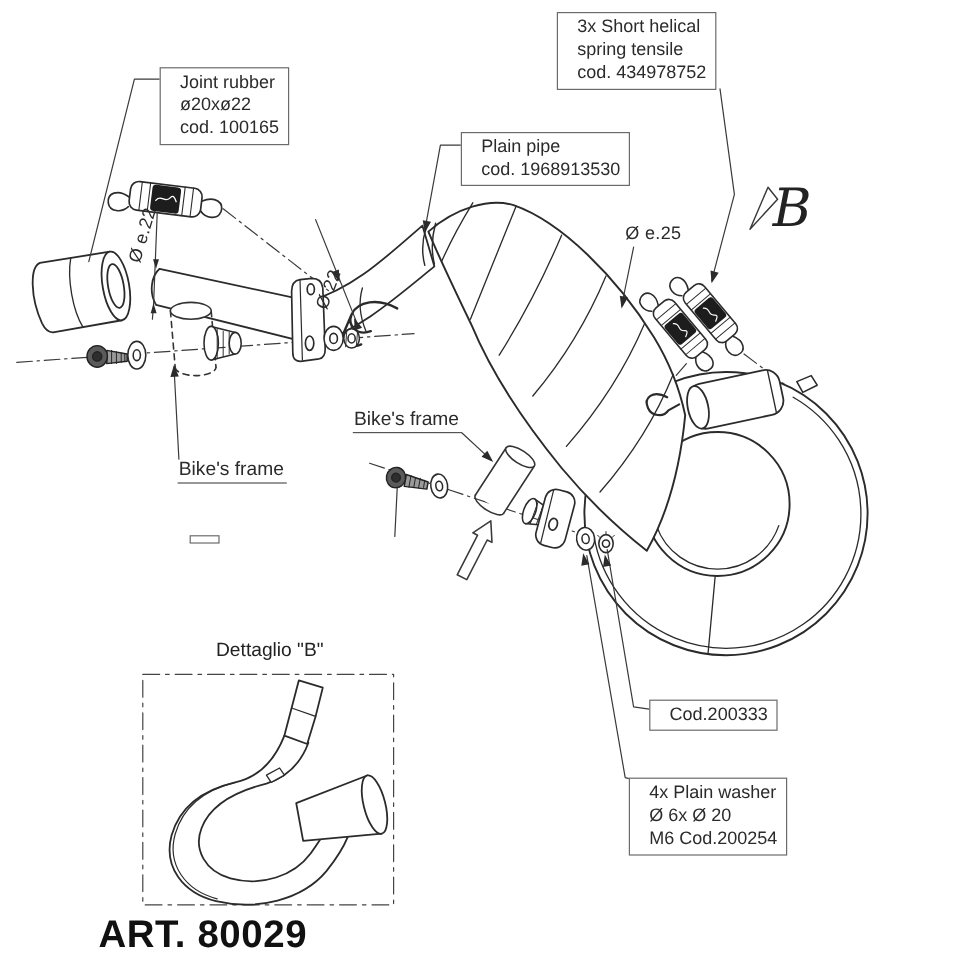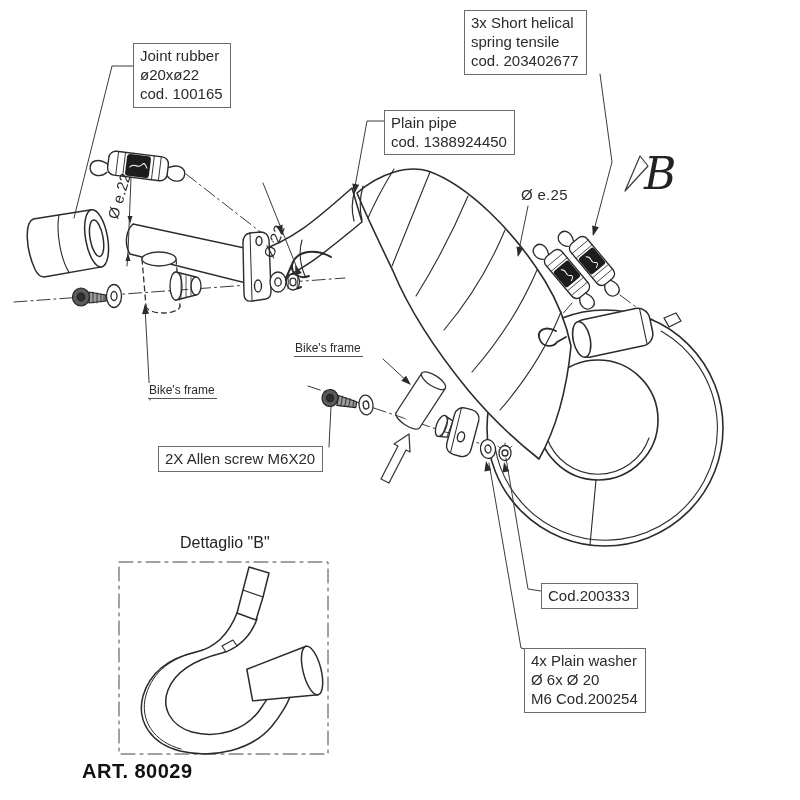--- a/index.html
+++ b/index.html
@@ -3,34 +3,34 @@
 <meta charset="utf-8">
 <style>
   html,body{margin:0;padding:0;}
   body{
     width:800px;height:800px;background:#ffffff;position:relative;overflow:hidden;
     font-family:"Liberation Sans",sans-serif;color:#2b2b2b;
   }
   #diagram-svg{position:absolute;left:0;top:0;}
   .callout{
     position:absolute;border:1px solid #6b6b6b;background:#fff;
-    padding:2px 7px 3px 6px;font-size:15px;line-height:1.28;white-space:nowrap;
+    padding:2px 7px 3px 16px;font-size:15px;line-height:1.28;white-space:nowrap;
   }
   .plain-label{
-    position:absolute;font-size:12px;white-space:nowrap;background:#fff;
+    position:absolute;font-size:16px;white-space:nowrap;background:#fff;
     border-bottom:1px solid #555;padding:0 2px 1px 1px;
   }
   .dim{position:absolute;font-size:15px;white-space:nowrap;letter-spacing:.3px;}
   .rot{transform-origin:left top;}
   .b-marker{
     position:absolute;font-family:"DejaVu Serif",serif;font-style:italic;
     font-size:44px;color:#222;line-height:1;
   }
   .detail-title{position:absolute;font-size:16px;color:#222;}
-  .art{position:absolute;font-size:20px;font-weight:bold;letter-spacing:.5px;color:#111;}
+  .art{position:absolute;font-size:32px;font-weight:bold;letter-spacing:.5px;color:#111;}
 </style>
 </head>
 <body>
 
 <div id="app">
 
 <svg id="diagram-svg" width="800" height="800" viewBox="0 0 800 800" fill="none" stroke-linecap="round" stroke-linejoin="round">
 
   <g stroke="#3a3a3a" stroke-width="1" stroke-dasharray="13 4 2 4">
     <path d="M14,302 L345,278"></path>
@@ -235,39 +235,38 @@
     <path d="M128,253 L125.5,261 L130.5,261 Z"></path>
     <path d="M283,235 L276.2,226.9 L282.4,224.5 Z"></path>
     <path d="M295,265 L295.6,275.5 L301.8,273.1 Z"></path>
   </g>
 
   <path stroke="#3a3a3a" stroke-width="1.2" d="M625,191 L640,156 L648,166 Z" fill="#ffffff"></path>
 
   <path stroke="#3a3a3a" stroke-width="1.3" d="M409,434 L410,452 L406,450 L389,483 L381,479 L398,446 L394,444 Z" fill="#ffffff"></path>
 </svg>
 
-<div class="callout" style="left:133px;top:43px">
+<div class="callout" style="left:133px;top:56px">
   <div>Joint rubber</div>
   <div>ø20xø22</div>
   <div>cod. 100165</div>
 </div>
 
 <div class="callout" style="left:464px;top:10px">
   <div>3x Short helical</div>
   <div>spring tensile</div>
-  <div>cod. 203402677</div>
+  <div>cod. 434978752</div>
 </div>
 
 <div class="callout" style="left:384px;top:110px">
   <div>Plain pipe</div>
-  <div>cod. 1388924450</div>
+  <div>cod. 1968913530</div>
 </div>
 
 <div class="callout" style="left:158px;top:446px">
-  <div>2X Allen screw M6X20</div>
 </div>
 
 <div class="callout" style="left:541px;top:583px">
   <div>Cod.200333</div>
 </div>
 
 <div class="callout" style="left:524px;top:648px">
   <div>4x Plain washer</div>
   <div>Ø 6x Ø 20</div>
   <div>M6 Cod.200254</div>

